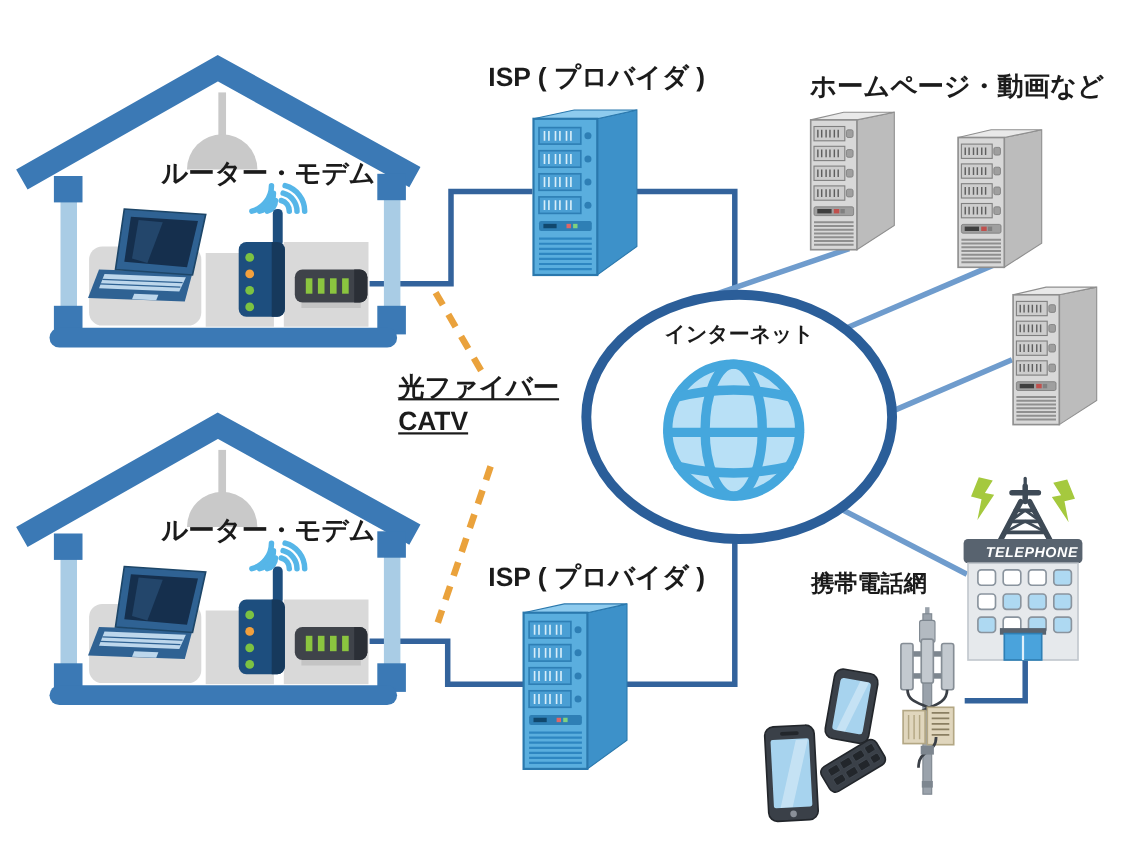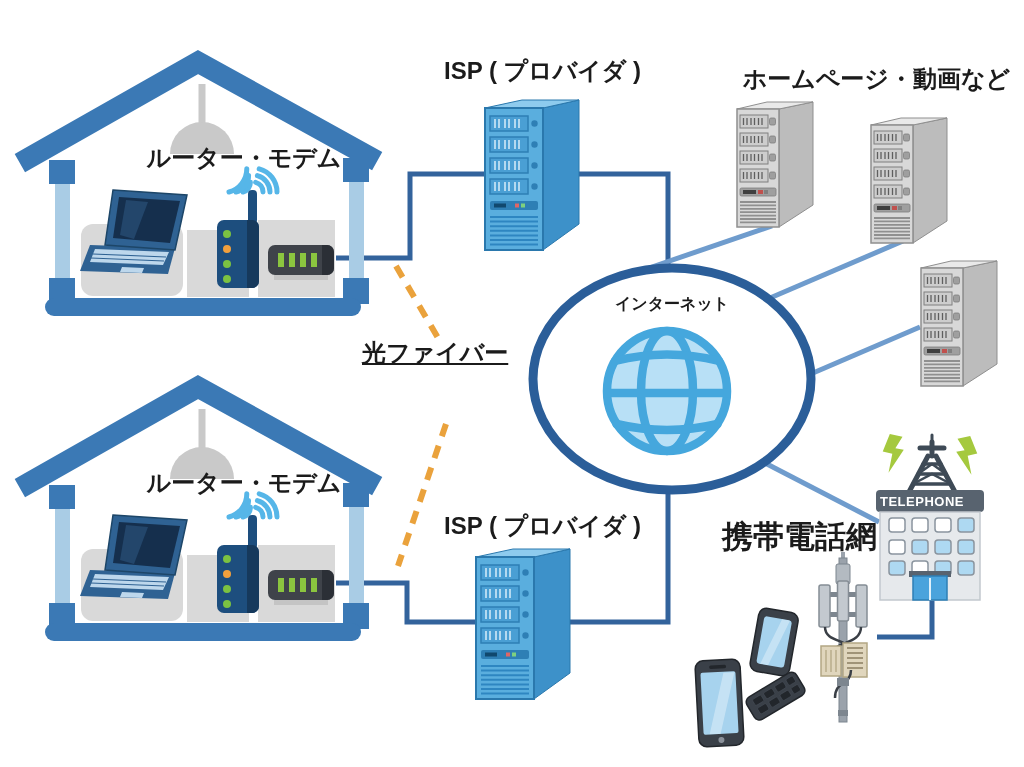--- a/index.html
+++ b/index.html
@@ -4,21 +4,21 @@
 <style>
   html,body{margin:0;padding:0;background:#fff;}
   .stage{position:relative;width:1024px;height:767px;background:#ffffff;overflow:hidden;
          font-family:"Liberation Sans","DejaVu Sans",sans-serif;}
   .stage svg{position:absolute;left:0;top:0;}
   .lbl{position:absolute;font-weight:bold;color:var(--text-black);text-align:center;
        white-space:nowrap;line-height:1.2;}
   .lbl-left{text-align:left;}
   .access-lines div{line-height:31px;text-align:left;}
   .sign-text{position:absolute;color:#ffffff;font-weight:bold;letter-spacing:.5px;
-             text-align:left;}
+             text-align:right;font-style:italic;}
   
   .roof{stroke:var(--house-blue);fill:none;stroke-width:21;stroke-linecap:square;stroke-linejoin:miter;}
   .f-house{fill:var(--house-blue);}
   .f-wall{fill:var(--wall-light-blue);}
   .f-navy{fill:var(--device-navy);}
   .wifi{stroke:var(--wifi-blue);stroke-width:5;fill:none;stroke-linecap:round;}
   .line-dark{stroke:var(--connector-dark-blue);stroke-width:5;fill:none;}
   .line-light{stroke:var(--connector-light-blue);stroke-width:5;fill:none;}
   .line-dash{stroke:var(--access-line-orange);stroke-width:6;fill:none;stroke-dasharray:13 10;}
   .ring{stroke:var(--internet-ring-blue);stroke-width:9;fill:#ffffff;}
@@ -272,20 +272,21 @@
     <polygon points="11,74 28,13 39,13 22,74" fill="#ffffff" opacity=".35" clip-path="url(#sp-screen)"></polygon>
     <rect x="14" y="5" width="17" height="3.5" rx="1.7" fill="#22262b"></rect>
     <circle cx="22.5" cy="80" r="3" fill="#8a9099"></circle>
   </g>
 </svg>
 
 <div class="lbl" style="left:138px;top:144px;width:212px;font-size:24px;">ルーター・モデム</div>
 <div class="lbl" style="left:138px;top:469px;width:212px;font-size:24px;">ルーター・モデム</div>
 <div class="lbl" style="left:430px;top:57px;width:225px;font-size:24px;">ISP ( プロバイダ )</div>
 <div class="lbl" style="left:430px;top:512px;width:225px;font-size:24px;">ISP ( プロバイダ )</div>
-<div class="lbl" style="left:730px;top:65px;width:280px;font-size:24px;text-align:right;">ホームページ・動画など</div>
-<div class="lbl" style="left:590px;top:294px;width:164px;font-size:16px;">インターネット</div>
-<div class="lbl" style="left:722px;top:518px;width:136px;font-size:31px;">携帯電話網</div>
+<div class="lbl" style="left:730px;top:65px;width:280px;font-size:24px;">ホームページ・動画など</div>
+<div class="lbl" style="left:590px;top:294px;width:164px;font-size:19px;">インターネット</div>
+<div class="lbl" style="left:722px;top:518px;width:136px;font-size:21px;">携帯電話網</div>
 <div class="lbl lbl-left access-lines" style="left:362px;top:337px;font-size:24px;text-decoration:underline;">
   <div>光ファイバー</div>
+  <div>CATV</div>
 </div>
 <div class="sign-text" style="left:880px;top:493px;width:100px;font-size:13px;line-height:17px;">TELEPHONE</div>
 </div>
 
 </body></html>

